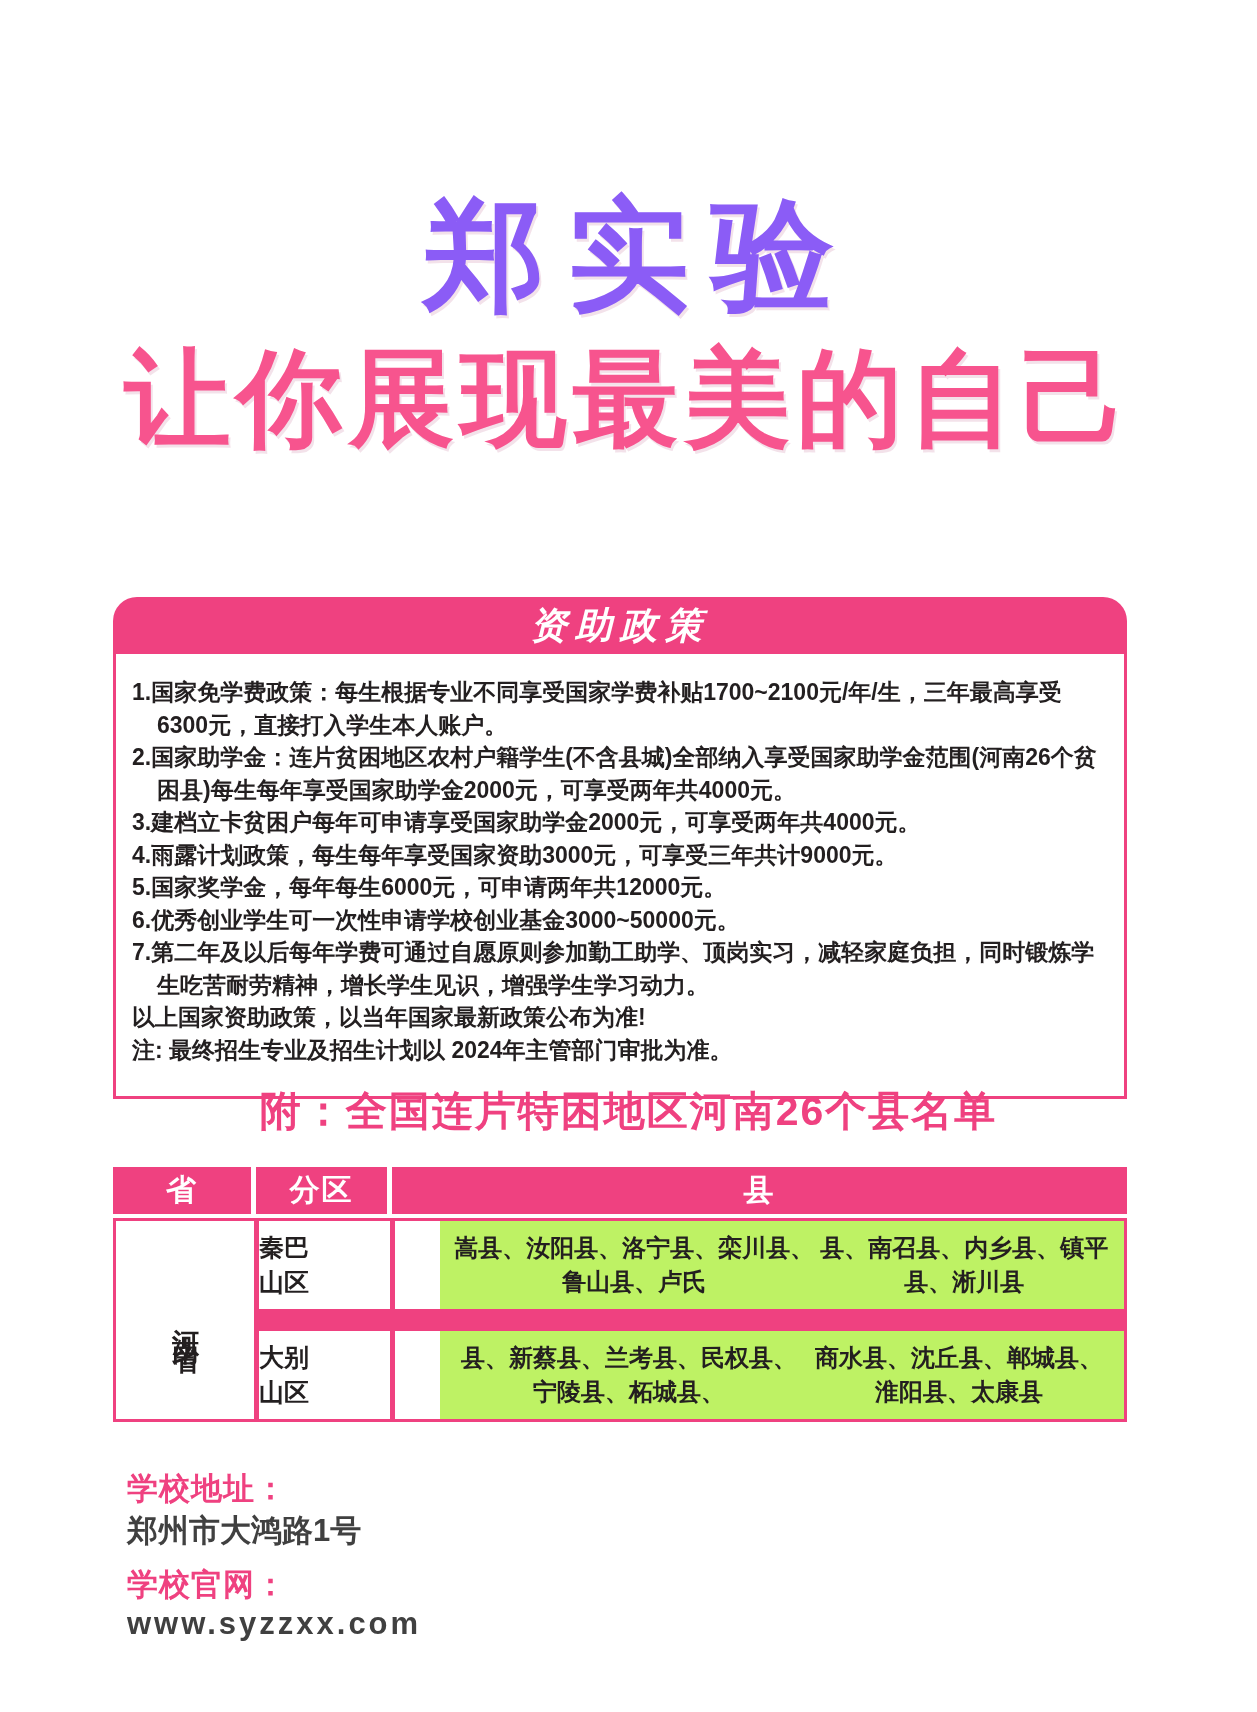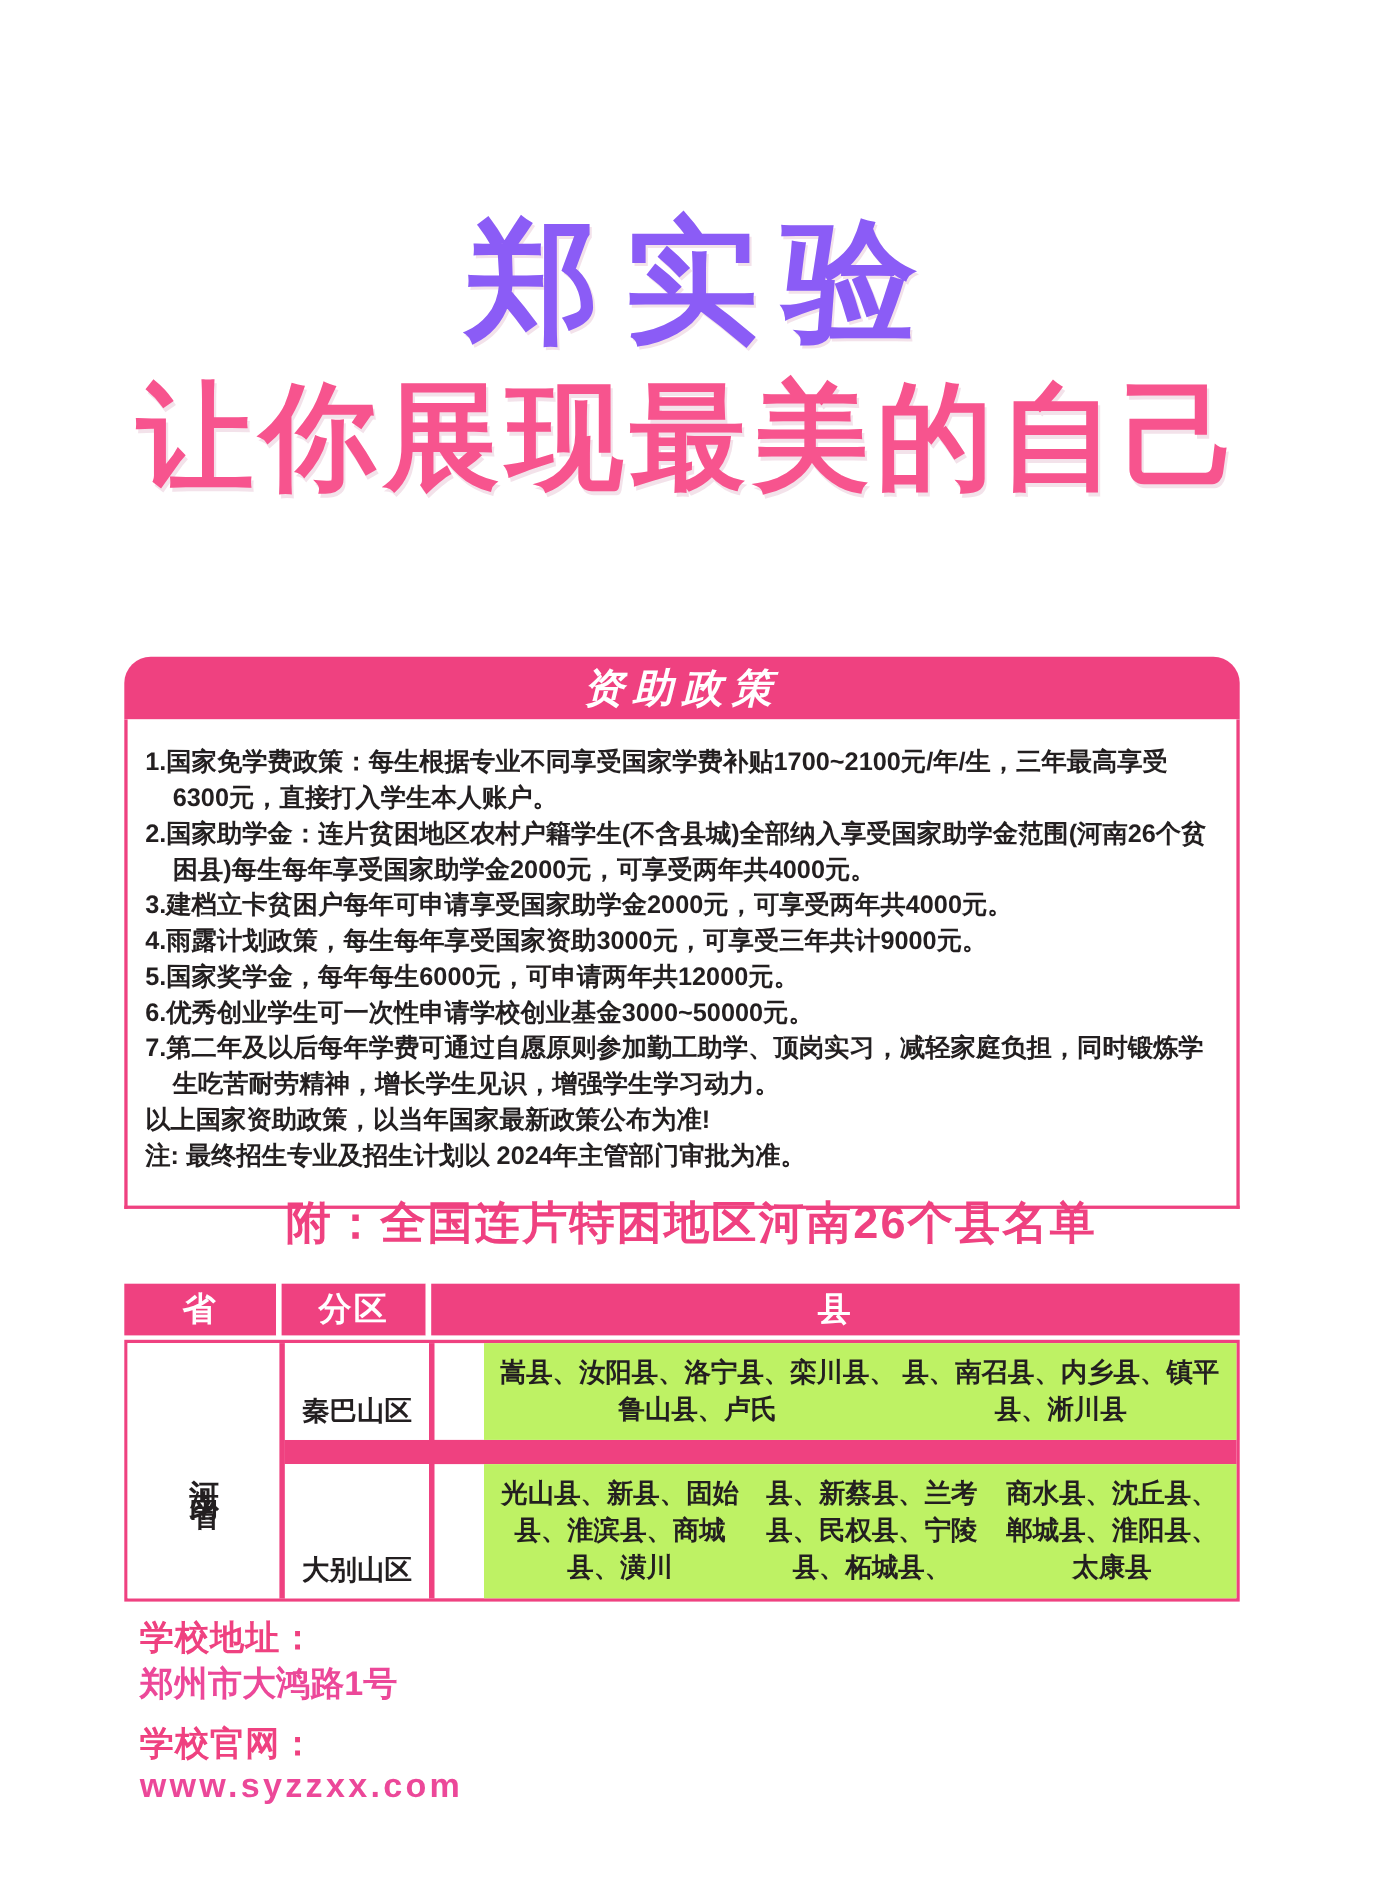--- a/index.html
+++ b/index.html
@@ -87,41 +87,41 @@
     grid-column:1; grid-row:1 / 4;
     display:flex; align-items:center; justify-content:center;
     background:#ffffff;
   }
   .province-text {
     writing-mode:vertical-rl; text-orientation:upright;
     font-size:27px; font-weight:bold; letter-spacing:9px; line-height:1;
     color:#231f20;
   }
   .region-cell {
-    display:flex; flex-direction:row; align-items:flex-end; justify-content:center;
+    display:flex; flex-direction:column; align-items:flex-start; justify-content:center;
     background:#ffffff; padding:8px 0;
     font-size:25px; font-weight:bold; line-height:35px;
   }
   .region-r1 { grid-column:3; grid-row:1; }
   .region-r2 { grid-column:3; grid-row:3; }
   .county-cell {
     display:flex; align-items:center; justify-content:center;
     background:#bef264; padding:10px 12px;
     font-size:24px; font-weight:bold; line-height:34px;
     text-align:center;
     margin-left:45px;
   }
   .county-r1 { grid-column:5; grid-row:1; }
   .county-r2 { grid-column:5; grid-row:3; }
 
   
   .footer { position:absolute; left:113px; top:1468px; }
   .footer-row { display:flex; align-items:baseline; margin-bottom:12px;flex-direction:column; }
   .footer-label { color:#ef4180; font-size:31px; font-weight:bold; letter-spacing:1px; }
-  .footer-value { color:#ec4899; font-size:31px; font-weight:bold; margin-left:14px; }
+  .footer-value { color:#404040; font-size:31px; font-weight:bold; margin-left:14px; }
   .footer-value.url { letter-spacing:3px; }
 </style>
 </head>
 <body>
 
 <div class="page">
 
   <div class="title1">郑实验</div>
   <div class="title2">让你展现最美的自己</div>
 
@@ -165,21 +165,20 @@
       <div class="county-cell county-r1">
         <span>嵩县、汝阳县、洛宁县、栾川县、鲁山县、卢氏</span>
         <span>县、南召县、内乡县、镇平县、淅川县</span>
       </div>
 
       <div class="region-cell region-r2">
         <span>大别</span>
         <span>山区</span>
       </div>
       <div class="county-cell county-r2">
-        <span>光山县、新县、固始县、淮滨县、商城县、潢川</span>
         <span>县、新蔡县、兰考县、民权县、宁陵县、柘城县、</span>
         <span>商水县、沈丘县、郸城县、淮阳县、太康县</span>
       </div>
     </div>
   </div>
 
   <div class="footer">
     <div class="footer-row">
       <span class="footer-label">学校地址：</span>
       <span class="footer-value">郑州市大鸿路1号</span>

